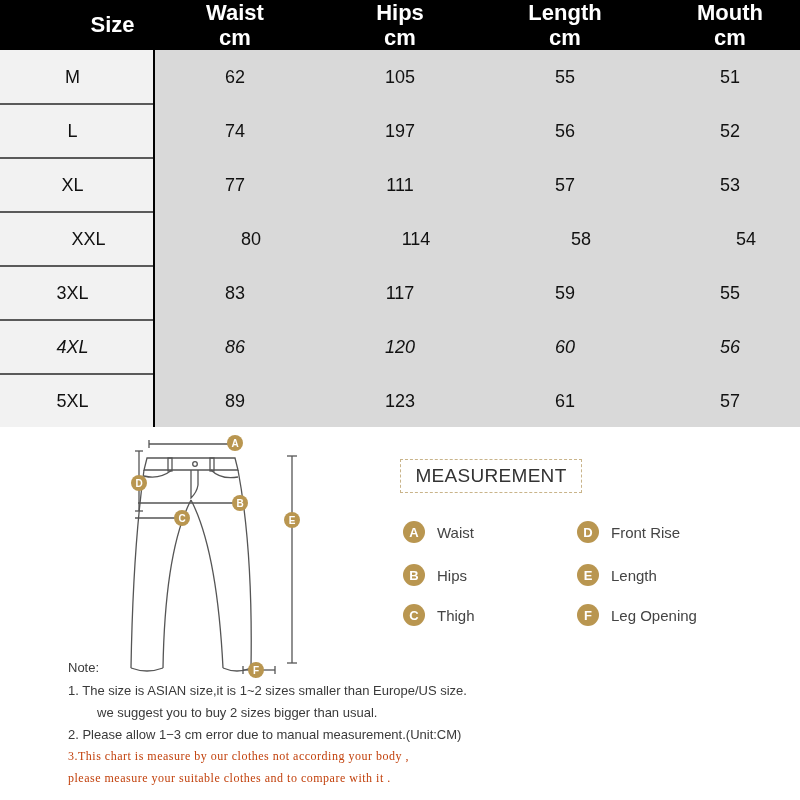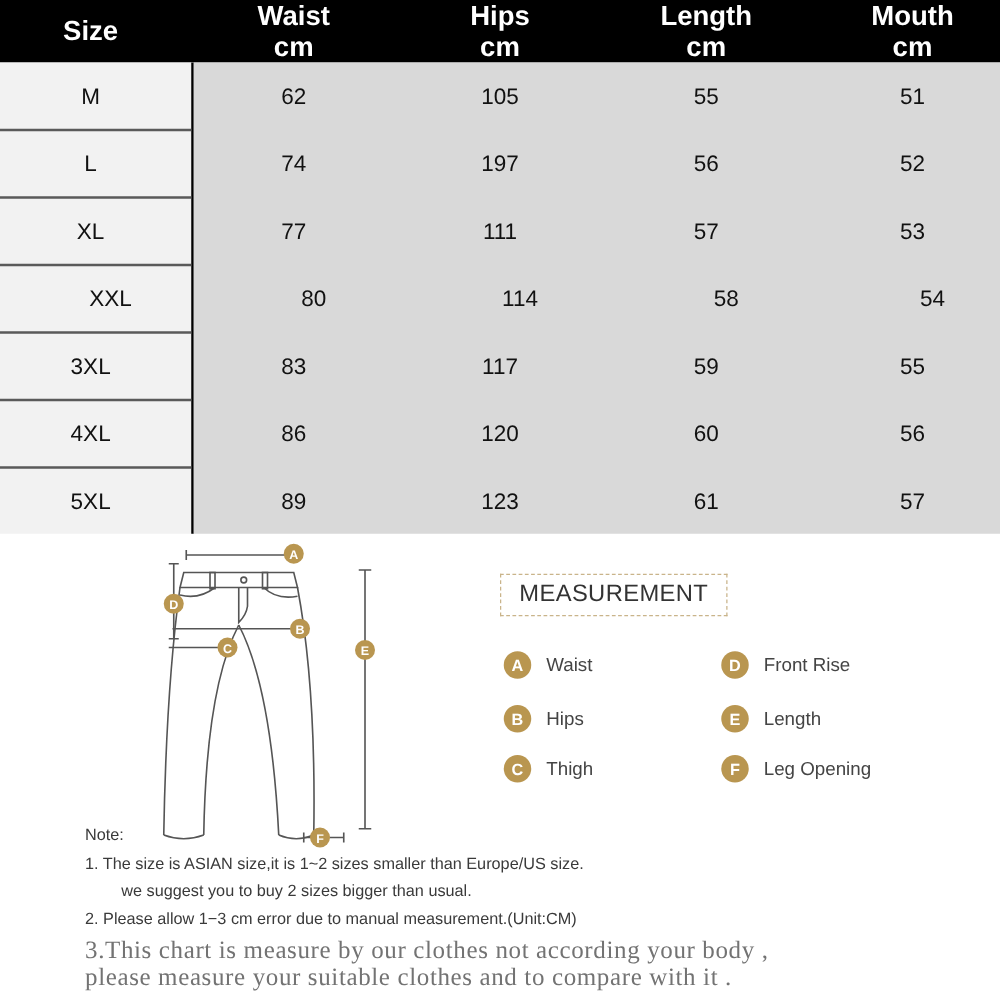--- a/index.html
+++ b/index.html
@@ -1,32 +1,32 @@
 <!DOCTYPE html>
 <html><head>
 <meta charset="utf-8">
 <style>
   html, body { margin:0; padding:0; }
   body { width:800px; height:800px; background:#ffffff; position:relative; overflow:hidden; font-family:"Liberation Sans", sans-serif; }
   .size-table { position:absolute; left:0; top:0; width:800px; }
   .hdr { position:absolute; left:0; top:0; width:800px; height:50px; background:#000000; }
   .hdr-cell { position:absolute; top:0; height:50px; color:#ffffff; font-weight:bold; text-align:center; font-size:22px; line-height:25px; }
-  .hdr-cell.single { line-height:50px; }
+  .hdr-cell.single { line-height:50px;padding-left:40px; }
   .size-col-bg { position:absolute; left:0; top:50px; width:153px; height:377px; background:#f2f2f2; border-right:2px solid #000; }
   .val-bg { position:absolute; left:155px; top:50px; width:645px; height:377px; background:#d9d9d9; }
   .row { position:absolute; left:0; width:800px; height:54px; }
   .row-line { position:absolute; left:0; width:153px; height:2px; background:#5a5a5a; }
   .cell { position:absolute; top:0; height:54px; line-height:54px; text-align:center; font-size:18px; color:#111; }
   .diagram { position:absolute; left:125px; top:430px; width:190px; height:250px; }
   .measure-title { position:absolute; left:400px; top:459px; width:180px; height:32px; border:1.5px dashed #c9b48a; font-size:19px; color:#333; line-height:32px; text-align:center; letter-spacing:0.3px; }
   .legend-item { position:absolute; height:24px; display:flex; align-items:center; }
   .badge { width:22px; height:22px; border-radius:50%; background:#b99650; color:#fff; font-size:13px; font-weight:bold; display:flex; align-items:center; justify-content:center; margin-right:12px; }
   .legend-label { font-size:15px; color:#444; }
   .note { position:absolute; left:68px; color:#3a3a3a; font-size:13px; white-space:nowrap; }
-  .note.serif { font-family:"Liberation Serif", serif; color:#737373; font-size:20px; letter-spacing:0.5px; }
+  .note.serif { font-family:"Liberation Serif", serif; color:#c2410c; font-size:12px; letter-spacing:0.5px; }
 </style>
 </head>
 <body>
 
 <div class="size-table">
   <div class="hdr">
     <div class="hdr-cell single" style="left:0;width:145px;"><span>Size</span></div>
     <div class="hdr-cell" style="left:160px;width:150px;">
         <div>Waist</div>
         <div>cm</div>
@@ -80,21 +80,21 @@
   </div>
   <div class="row-line" style="top:265px;"></div>
   <div class="row" style="top:266px;">
     <div class="cell" style="left:0;width:145px;">3XL</div>
     <div class="cell" style="left:160px;width:150px;">83</div>
     <div class="cell" style="left:325px;width:150px;">117</div>
     <div class="cell" style="left:490px;width:150px;">59</div>
     <div class="cell" style="left:655px;width:150px;">55</div>
   </div>
   <div class="row-line" style="top:319px;"></div>
-  <div class="row" style="top:320px;">
+  <div class="row" style="top:320px;font-style:italic;">
     <div class="cell" style="left:0;width:145px;">4XL</div>
     <div class="cell" style="left:160px;width:150px;">86</div>
     <div class="cell" style="left:325px;width:150px;">120</div>
     <div class="cell" style="left:490px;width:150px;">60</div>
     <div class="cell" style="left:655px;width:150px;">56</div>
   </div>
   <div class="row-line" style="top:373px;"></div>
   <div class="row" style="top:374px;">
     <div class="cell" style="left:0;width:145px;">5XL</div>
     <div class="cell" style="left:160px;width:150px;">89</div>

